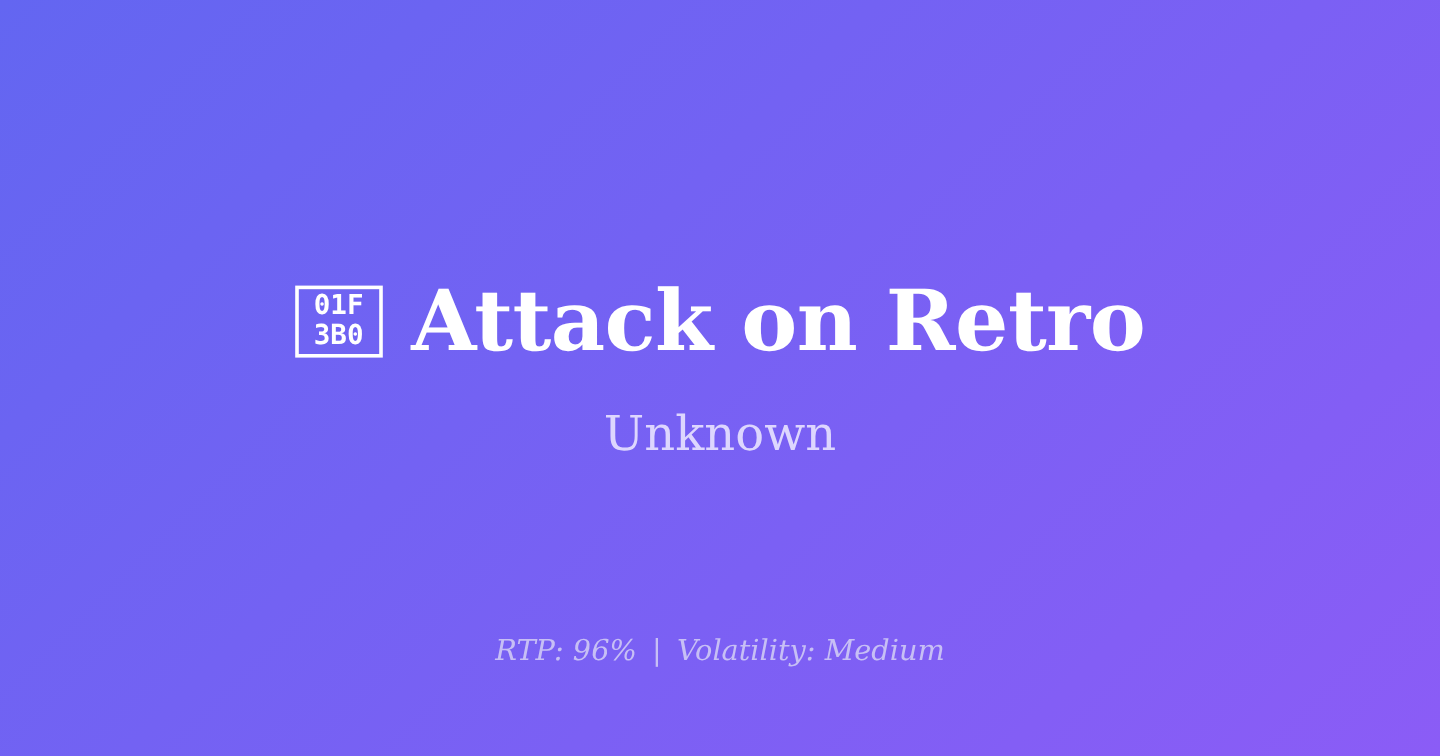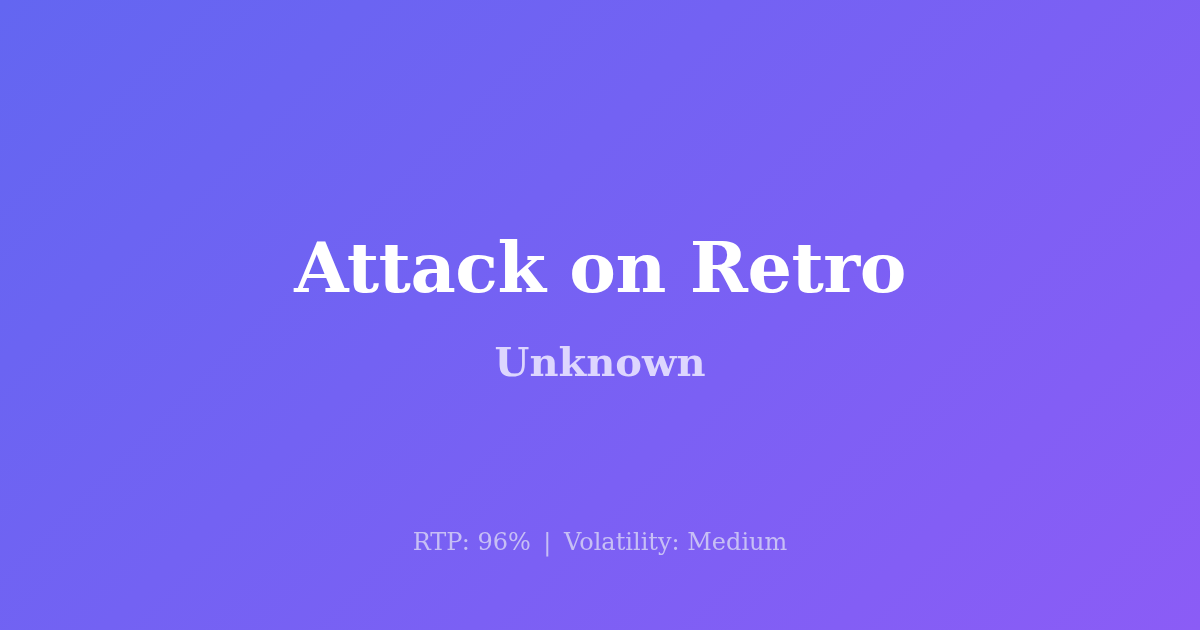--- a/index.html
+++ b/index.html
@@ -76,55 +76,60 @@
     font-size: 23px;
     line-height: 25px;
     color: #FFFFFF;
     letter-spacing: 0px;
     display: block;
   }
 
   .game-subtitle {
     margin-top: 36px;
     font-family: "DejaVu Serif", "Liberation Serif", serif;
-    font-weight: bold;
+    font-weight: normal;
     font-size: 40px;
     line-height: 1.15;
     color: #DDD6FE;
     text-align: center;
   }
 
   
   .meta-line {
     position: absolute;
     left: 0;
     right: 0;
     top: 528px;
     text-align: center;
     font-family: "DejaVu Serif", "Liberation Serif", serif;
     font-weight: normal;
     font-size: 24px;
     line-height: 1.2;
     color: #C7BFF5;
+    font-style: italic;
   }
 
   .meta-sep {
     padding: 0 5px;
     color: #C7BFF5;
   }
 </style>
 </head>
 <body>
 
 <div class="og-card">
 
   <div class="hero">
 
     <div class="title-row">
 
+      <span class="tofu-emoji">
+        <span class="cp-row">01F</span>
+        <span class="cp-row">3B0</span>
+      </span>
 
       <h1 class="game-title">Attack on Retro</h1>
 
     </div>
 
     <div class="game-subtitle">Unknown</div>
 
   </div>
 
   <div class="meta-line">

